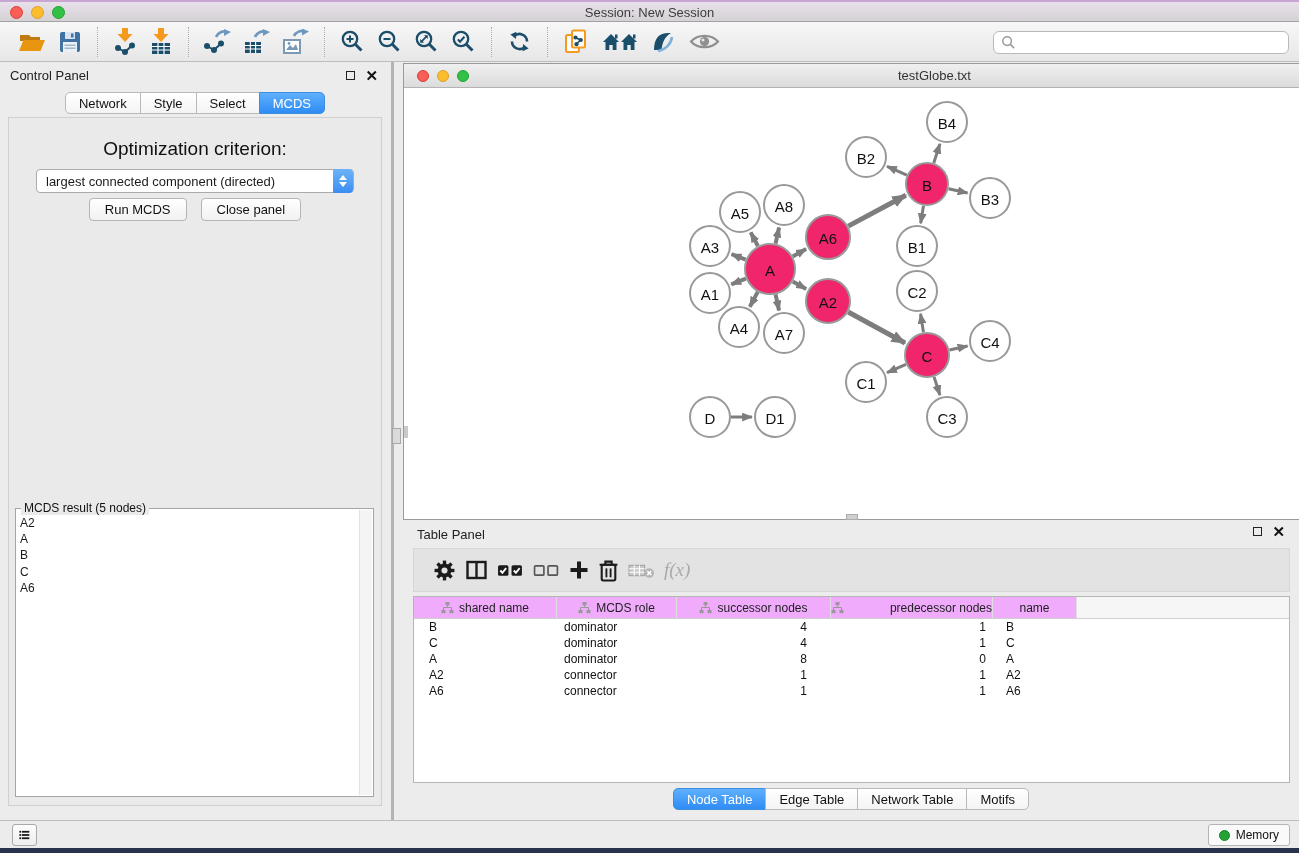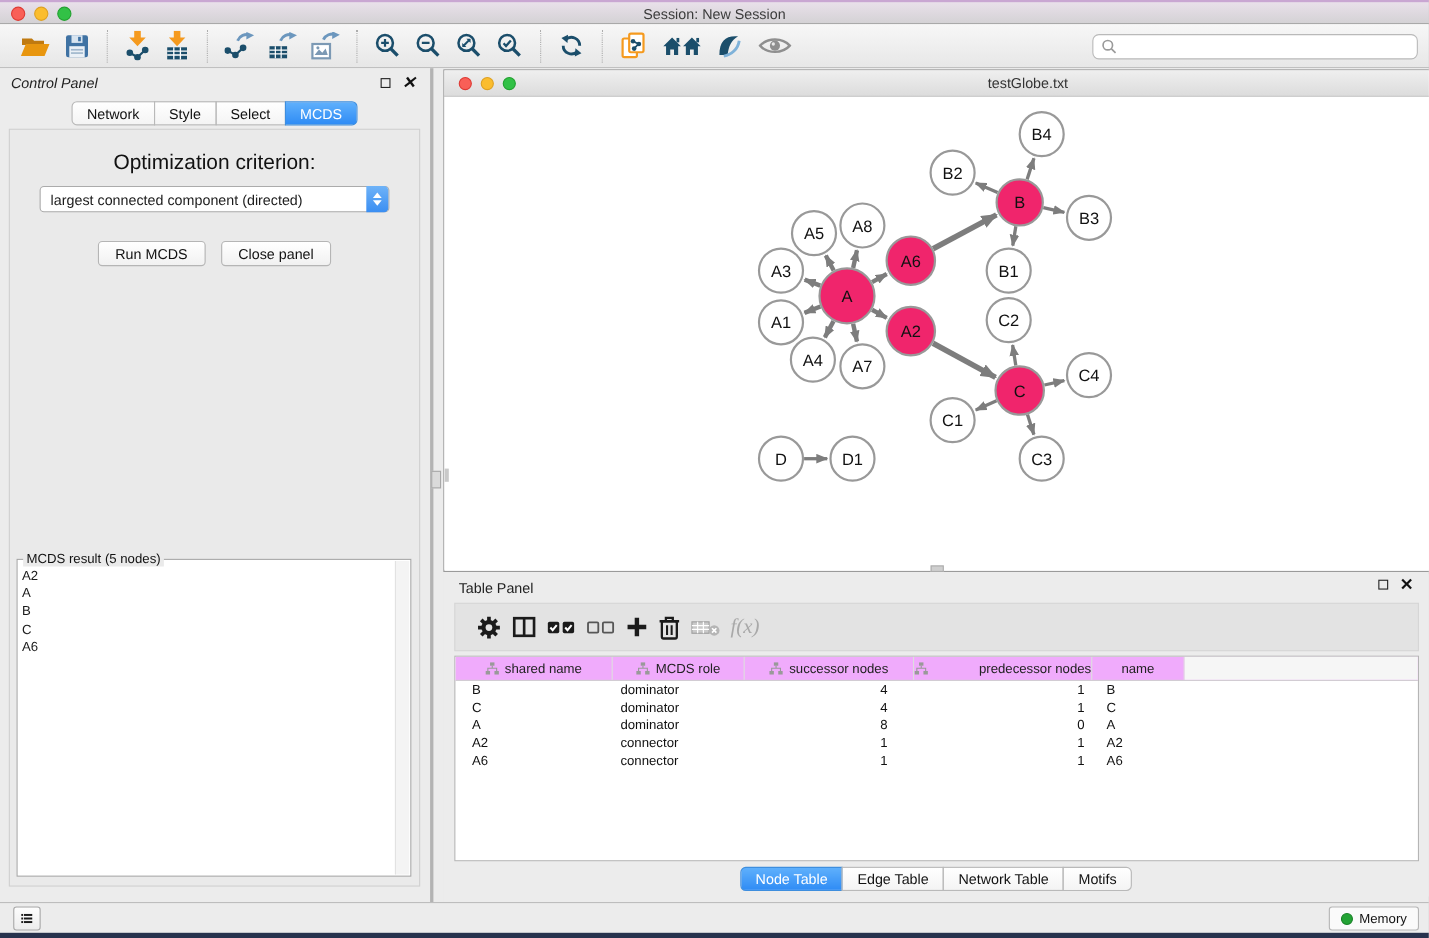--- a/index.html
+++ b/index.html
@@ -22,40 +22,40 @@
     background:linear-gradient(#f7f7f7,#e7e7e7);border-bottom:1px solid #bcbcbc;
     display:flex;align-items:center;padding-left:12px;}
   .tbtn{background:none;border:none;padding:1px;margin:0 5px;display:flex;align-items:center;cursor:default;}
   .sep{width:1px;height:30px;border-left:1px dotted #adadad;margin:0 9px;}
   .searchbox{position:absolute;right:10px;top:9px;width:296px;height:23px;background:#fff;
     border:1px solid #b9b9b9;border-radius:6px;display:flex;align-items:center;padding-left:7px;gap:4px;}
   .searchbox input{border:none;outline:none;flex:1;height:17px;font-size:12px;font-family:"Liberation Sans",sans-serif;background:transparent;}
 
   
   .control-panel{position:absolute;left:0;top:62px;width:390px;height:758px;background:#ececec;}
-  .cp-header{display:flex;align-items:center;padding:6px 12px 0 10px;font-style:italic;}
+  .cp-header{display:flex;align-items:center;padding:6px 12px 0 10px;}
   .panel-title{font-size:13px;color:#222;flex:1;}
   .float-icon{width:9px;height:9px;border:1.5px solid #222;display:inline-block;margin-right:10px;}
   .close-icon{font-size:15px;font-weight:bold;color:#111;line-height:10px;}
   .tabs{display:flex;justify-content:center;}
   .cp-tabs{margin-top:9px;position:relative;z-index:2;}
   .tab{padding:2px 13px;font-size:13px;background:linear-gradient(#ffffff,#f4f4f4);
     border:1px solid #b9b9b9;margin-left:-1px;color:#111;height:22px;display:flex;align-items:center;}
   .tab:first-child{border-radius:5px 0 0 5px;margin-left:0;}
   .tab:last-child{border-radius:0 5px 5px 0;}
   .tab.selected{background:linear-gradient(#5fb0fc,#2f8cf5);color:#fff;border-color:#3e8ede;}
   .cp-inner{position:absolute;left:8px;right:8px;top:55px;bottom:14px;background:#eaeaea;border:1px solid #d0d0d0;}
   .opt-label{text-align:center;margin-top:20px;font-size:19px;color:#111;}
   .selectbox{position:relative;margin:9px auto 0 auto;width:318px;height:24px;background:#fff;
     border:1px solid #ababab;border-radius:4px;display:flex;align-items:center;padding-left:9px;font-size:13px;}
   .spinner{position:absolute;right:0;top:-1px;width:20px;height:24px;border-radius:0 4px 4px 0;
     background:linear-gradient(#6fb3f8,#3a8ef2);display:flex;flex-direction:column;align-items:center;justify-content:center;gap:2px;}
   .car-up{width:0;height:0;border-left:4px solid transparent;border-right:4px solid transparent;border-bottom:5px solid #fff;}
   .car-dn{width:0;height:0;border-left:4px solid transparent;border-right:4px solid transparent;border-top:5px solid #fff;}
-  .btn-row{display:flex;justify-content:center;gap:14px;margin-top:26px;}
+  .btn-row{display:flex;justify-content:center;gap:14px;margin-top:5px;}
   .btn{background:linear-gradient(#ffffff,#f1f1f1);border:1px solid #b5b5b5;border-radius:4px;
     font-size:13px;height:23px;padding:0 15px;font-family:"Liberation Sans",sans-serif;color:#111;}
   .result-box{position:absolute;left:6px;right:7px;top:390px;bottom:8px;border:1px solid #a5a5a5;background:#fff;}
   .result-legend{position:absolute;top:-8px;left:5px;background:#eaeaea;padding:0 3px;font-size:12px;color:#111;}
   .result-list{padding:6px 0 0 4px;font-size:12px;line-height:16.2px;}
   .result-scroll{position:absolute;top:1px;right:1px;bottom:1px;width:13px;background:#f4f4f4;border-left:1px solid #e2e2e2;}
 
   
   .v-splitter{position:absolute;left:390px;top:62px;width:13px;height:758px;background:#ececec;}
   .v-line{position:absolute;left:1px;top:0;width:3px;height:100%;background:#b3b3b3;}

